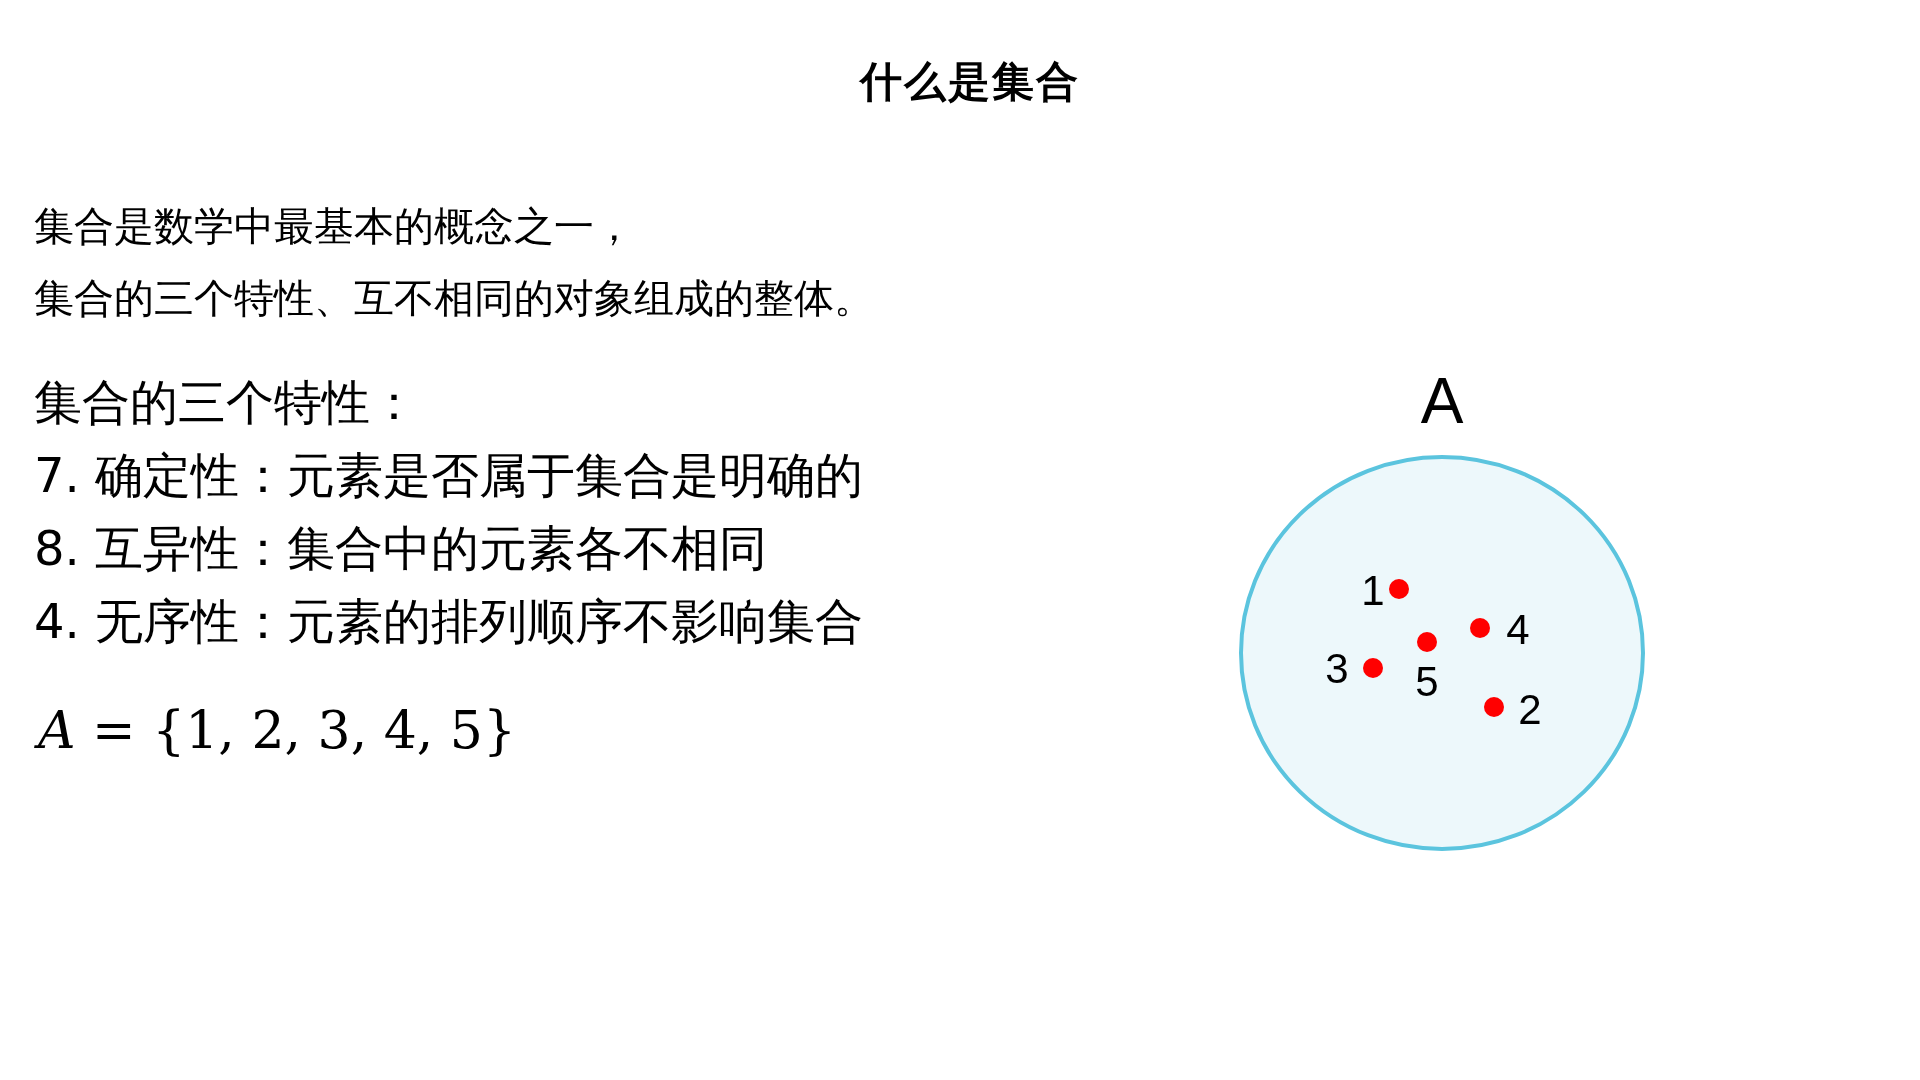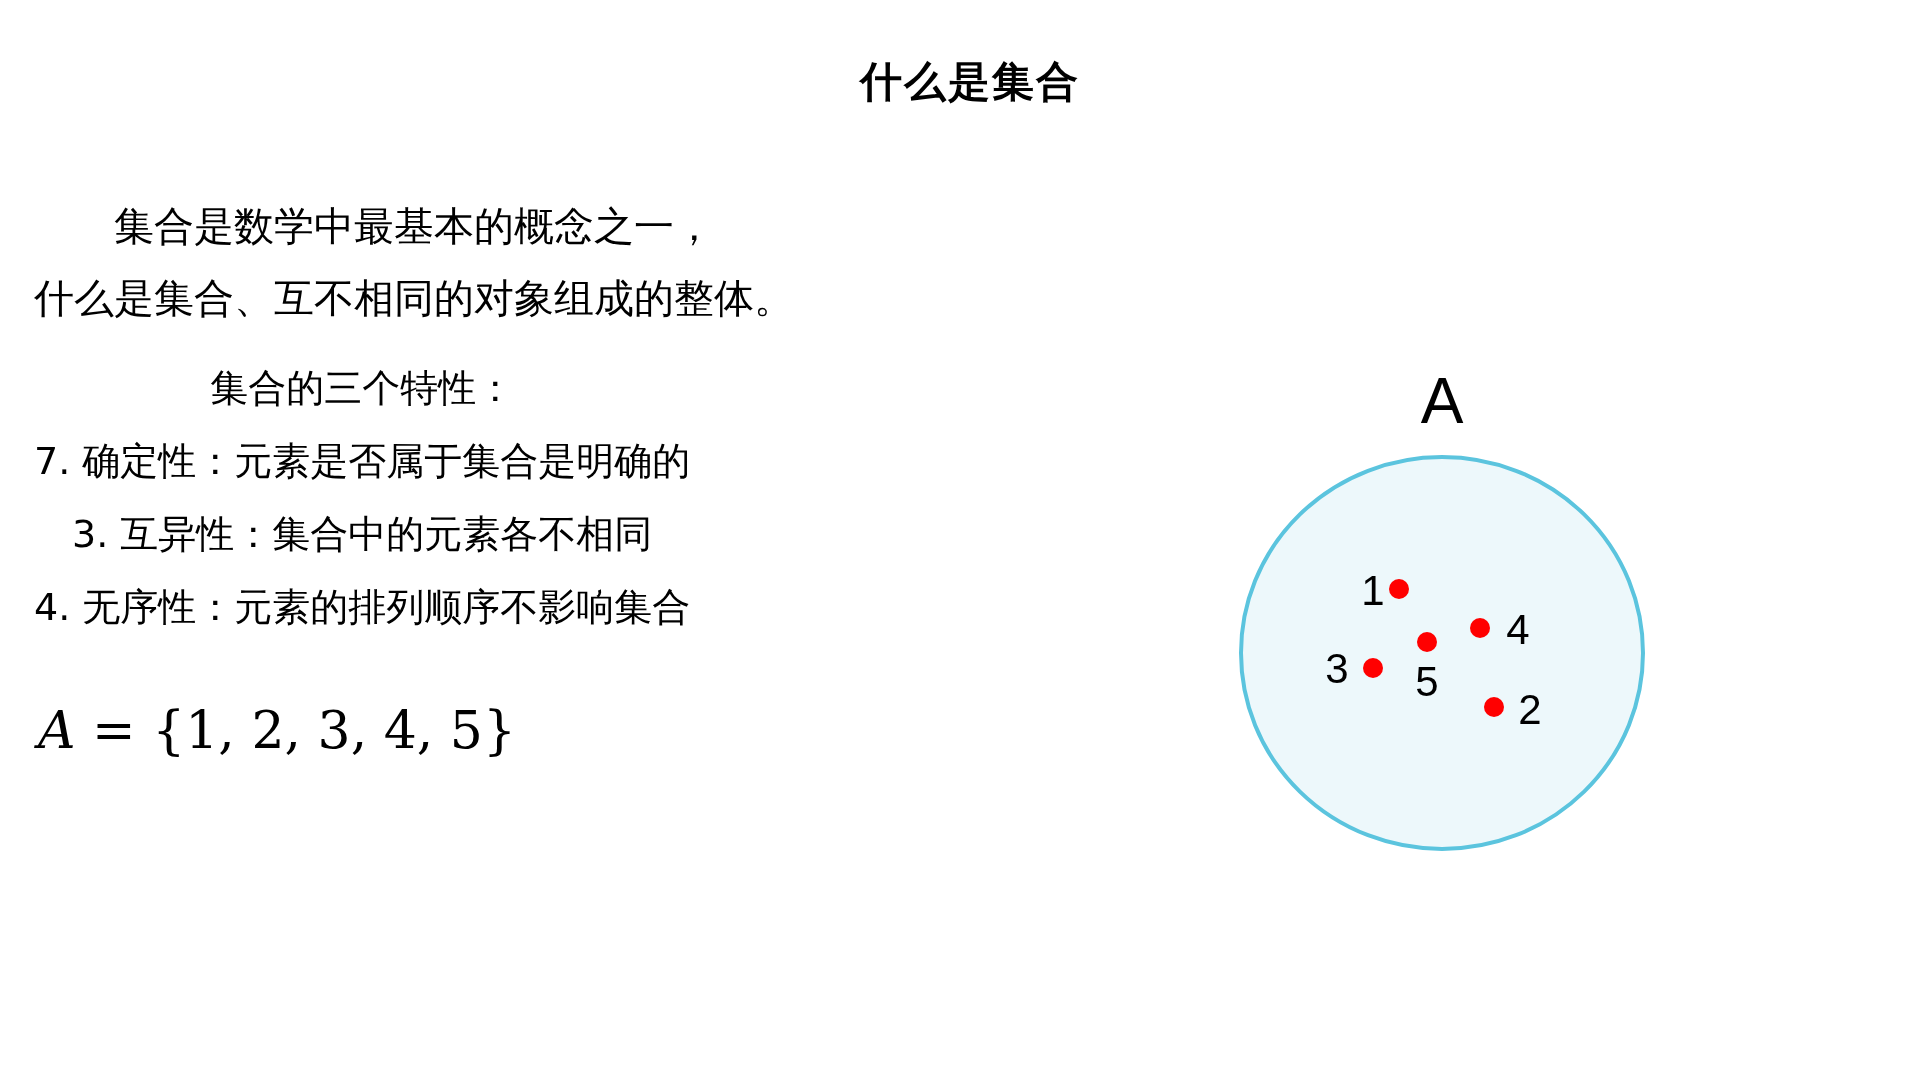--- a/index.html
+++ b/index.html
@@ -1,41 +1,41 @@
 <!DOCTYPE html>
 <html><head>
 <meta charset="utf-8">
 <style>
   html, body { margin: 0; padding: 0; background: #ffffff; }
   body { width: 1920px; height: 1080px; position: relative; overflow: hidden;
          font-family: "DejaVu Sans", "Liberation Sans", sans-serif; color: #000; }
   .title { position: absolute; left: 0; width: 1940px; top: 54px; text-align: center;
            font-size: 42px; font-weight: bold; letter-spacing: 2px; }
   .intro { position: absolute; left: 34px; top: 190px; font-size: 40px; line-height: 72px; }
-  .props { position: absolute; left: 34px; top: 352px; font-size: 38px; line-height: 73px; }
-  .line { white-space: nowrap; text-align: center; }
+  .props { position: absolute; left: 34px; top: 366px; font-size: 48px; line-height: 73px; }
+  .line { white-space: nowrap; }
   .formula { position: absolute; left: 38px; top: 700px; font-size: 52px;
              font-family: "DejaVu Serif", "Liberation Serif", serif; white-space: nowrap; }
   .formula .var { font-style: italic; }
   svg.diagram { position: absolute; left: 0; top: 0; }
 </style>
 </head>
 <body>
 
 <div class="title">什么是集合</div>
 
 <div class="intro">
   <div class="line">集合是数学中最基本的概念之一，</div>
-  <div class="line">什么是集合、互不相同的对象组成的整体。</div>
+  <div class="line">集合的三个特性、互不相同的对象组成的整体。</div>
 </div>
 
 <div class="props">
   <div class="line">集合的三个特性：</div>
   <div class="line">7. 确定性：元素是否属于集合是明确的</div>
-  <div class="line">3. 互异性：集合中的元素各不相同</div>
+  <div class="line">8. 互异性：集合中的元素各不相同</div>
   <div class="line">4. 无序性：元素的排列顺序不影响集合</div>
 </div>
 
 <div class="formula"><span class="var">A</span><span> = {1, 2, 3, 4, 5}</span></div>
 
 <svg class="diagram" width="1920" height="1080">
   <text x="1442" y="423" text-anchor="middle" font-size="64" font-family="Liberation Sans, DejaVu Sans, sans-serif">A</text>
   <ellipse cx="1442" cy="653" rx="201" ry="196" fill="#edf8fb" stroke="#5bc4de" stroke-width="4"></ellipse>
 
   <circle cx="1399" cy="589" r="10" fill="#ff0000"></circle>

